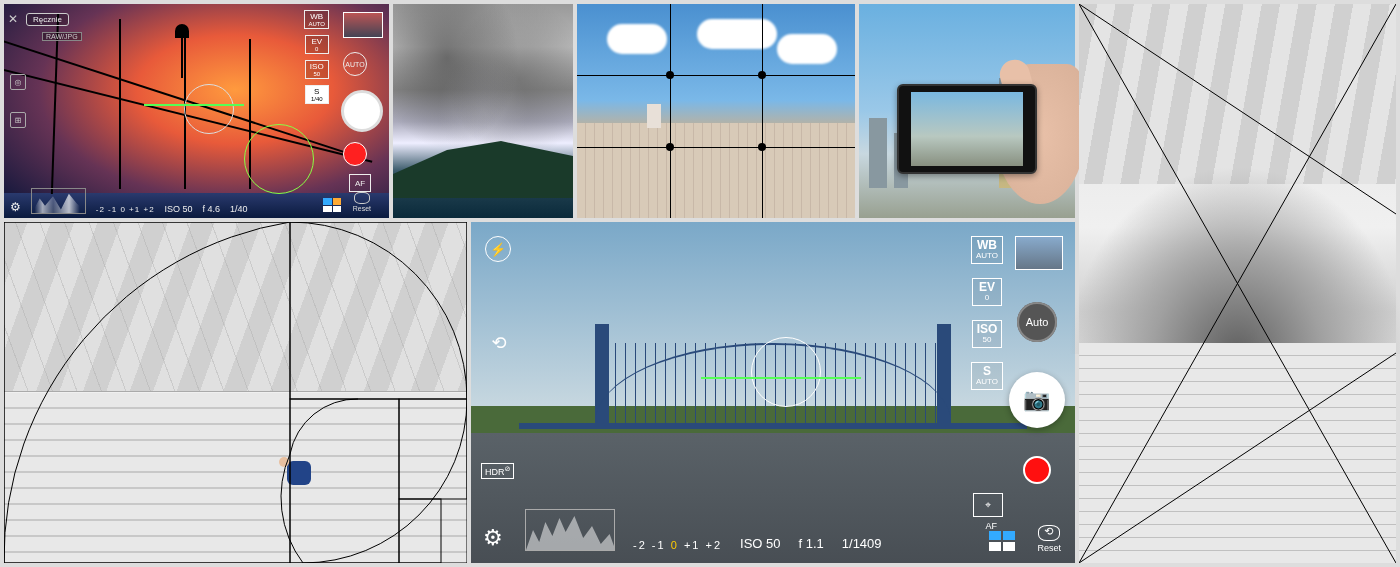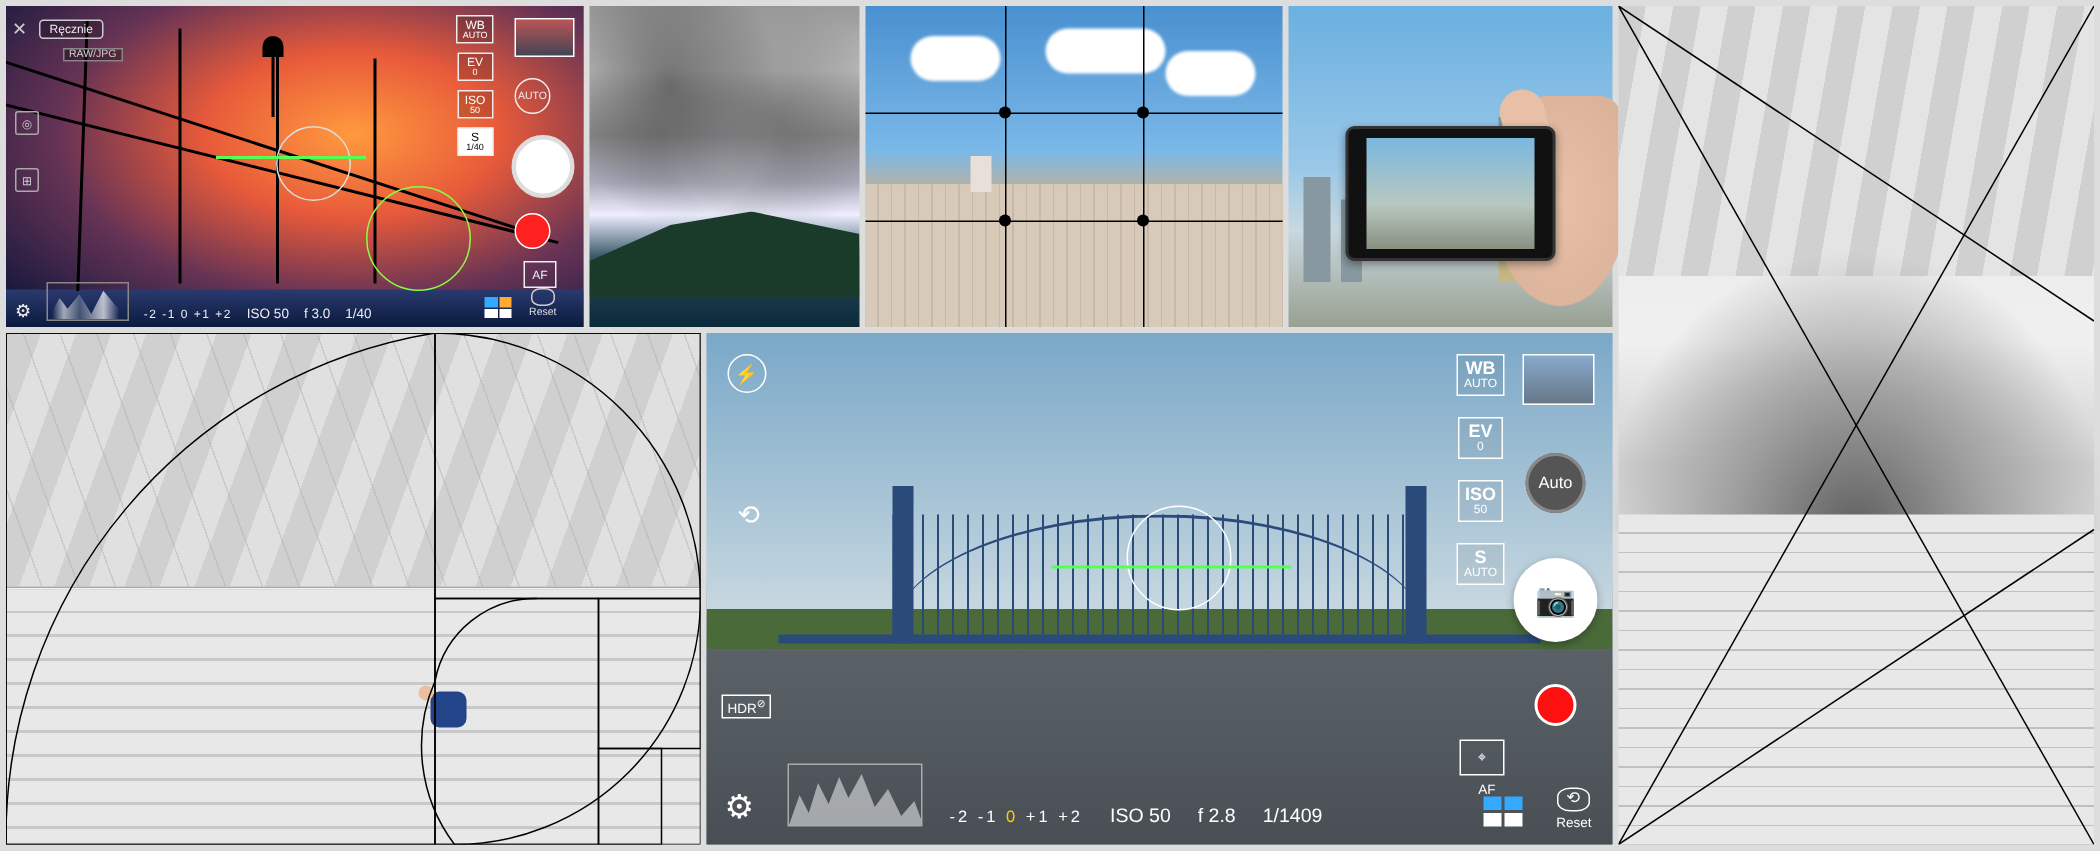--- a/index.html
+++ b/index.html
@@ -221,21 +221,21 @@
         <span></span>
         <span></span>
         <span></span>
         <span></span>
       </div>
     <div class="bottom">
       <span class="gear">⚙</span>
       <div class="histo"></div>
       <span class="ev-scale">-2  -1  0  +1  +2</span>
       <span>ISO 50</span>
-      <span>f 3.0</span>
+      <span>f 4.6</span>
       <span>1/40</span>
     </div>
   </div>
 
   <div class="p2">
     <div class="clouds"></div>
     <div class="hill"></div>
   </div>
 
   <div class="p3">
@@ -334,21 +334,21 @@
     <div class="bottom">
       <div class="histo"></div>
       <span class="ev-scale">
         <span>-2</span>
         <span>-1</span>
         <span class="zero">0</span>
         <span>+1</span>
         <span>+2</span>
       </span>
       <span>ISO 50</span>
-      <span>f 2.8</span>
+      <span>f 1.1</span>
       <span>1/1409</span>
     </div>
   </div>
 
   <div class="p7">
     <div class="pattern"></div>
     <div class="curve"></div>
     <div class="steps"></div>
     <svg style="position:absolute;inset:0" viewBox="0 0 317 559">
       <g stroke="#000" stroke-width="1">

